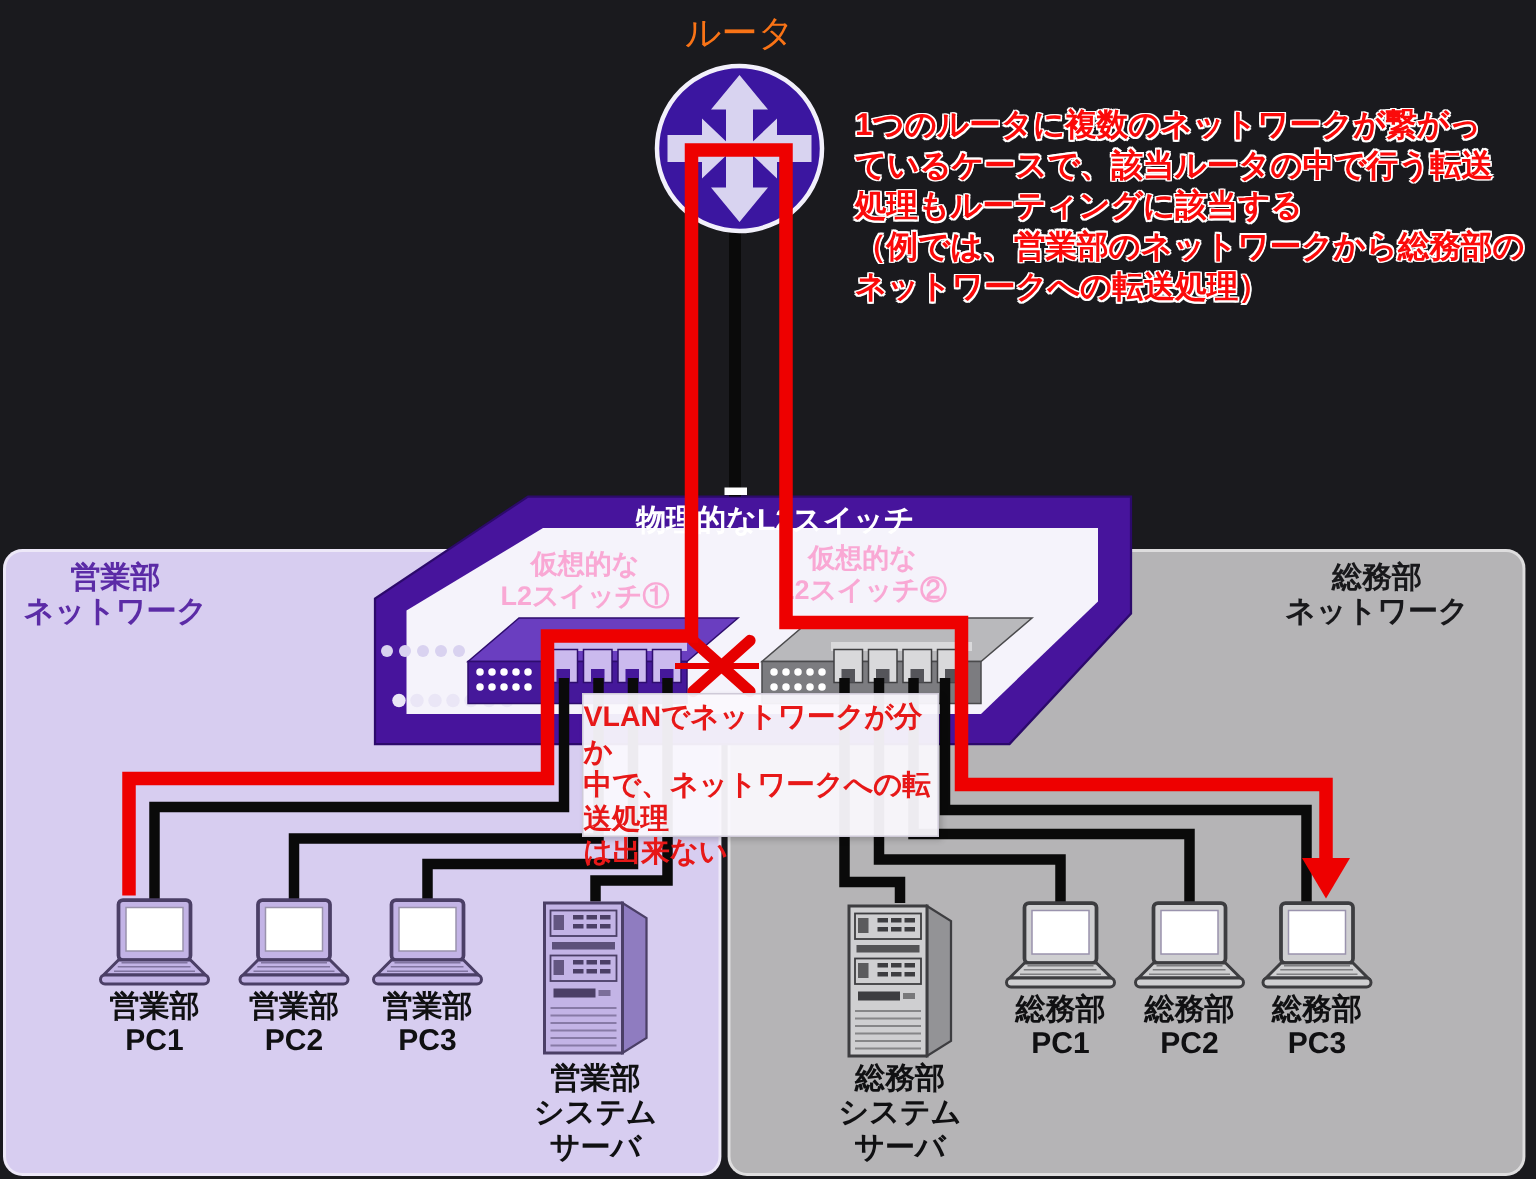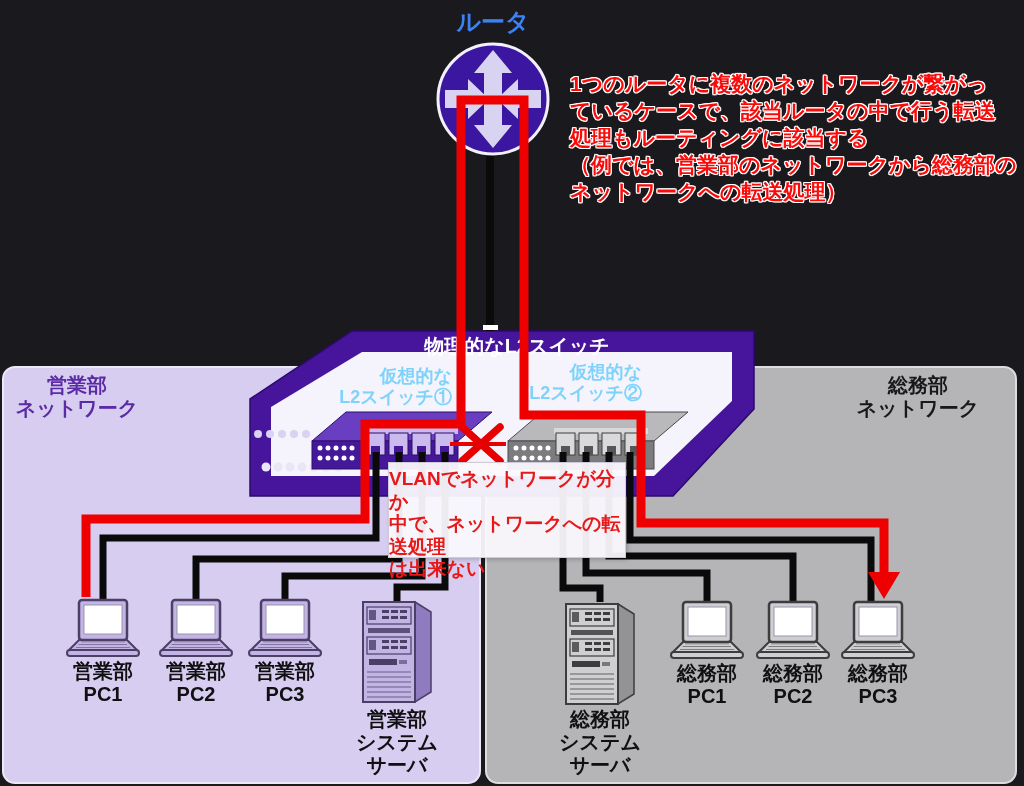--- a/index.html
+++ b/index.html
@@ -7,25 +7,25 @@
           font-family:"Liberation Sans",sans-serif;}
   .abs{position:absolute;}
   
   .region{position:absolute;top:366px;height:418px;border-radius:13px;border:2px solid rgba(255,255,255,.55);box-sizing:border-box;}
   #vlan10-region{left:2px;width:479px;background:#d7cdf0;}
   #vlan20-region{left:485px;width:532px;background:#b5b4b6;}
   .region-label{position:absolute;width:150px;text-align:center;font-weight:bold;font-size:20px;line-height:23px;}
   #vlan10-label{left:2px;top:374px;color:#5b2ba6;}
   #vlan20-label{left:843px;top:374px;color:#18181b;}
   
-  #router-title{left:450px;top:6px;width:86px;text-align:center;color:#3b82f6;font-size:24px;font-weight:bold;z-index:9;}
+  #router-title{left:450px;top:6px;width:86px;text-align:center;color:#f97316;font-size:24px;font-weight:normal;z-index:9;}
   #annotation{left:570px;top:70px;width:456px;z-index:9;color:#fb0a0a;font-size:21px;line-height:27px;font-weight:bold;
      text-shadow:-1px -1px 0 #fff,1px -1px 0 #fff,-1px 1px 0 #fff,1px 1px 0 #fff,0 -1px 0 #fff,0 1px 0 #fff,-1px 0 0 #fff,1px 0 0 #fff;}
   #physical-switch-title{left:367px;top:333px;width:300px;text-align:center;color:#fff;font-size:20px;font-weight:bold;z-index:4;}
-  .vswitch-label{position:absolute;text-align:right;color:#7dd3fc;font-size:18px;line-height:21px;font-weight:bold;z-index:4;}
+  .vswitch-label{position:absolute;text-align:center;color:#f9a8d4;font-size:18px;line-height:21px;font-weight:bold;z-index:4;}
   #vswitch1-label{left:328px;top:366px;width:124px;}
   #vswitch2-label{left:508px;top:362px;width:134px;}
   #note-box{left:388px;top:462px;width:238px;height:96px;background:rgba(250,248,253,.95);
      border:1px solid #cfcad8;box-shadow:2px 2px 4px rgba(0,0,0,.18);z-index:7;
      color:#e71818;font-size:19px;line-height:22.5px;font-weight:bold;text-align:left;padding-top:5px;box-sizing:border-box;}
   .dev-label{position:absolute;width:120px;text-align:center;color:#101012;font-size:20px;line-height:23px;font-weight:bold;z-index:6;}
   .dev{position:absolute;z-index:6;}
   
   .dev-purple{--bezel:#c3b4e6;--shade:#8f7cc0;--stroke:#4b3f66;}
   .dev-gray{--bezel:#cfcfd1;--shade:#939396;--stroke:#3d3d40;}

